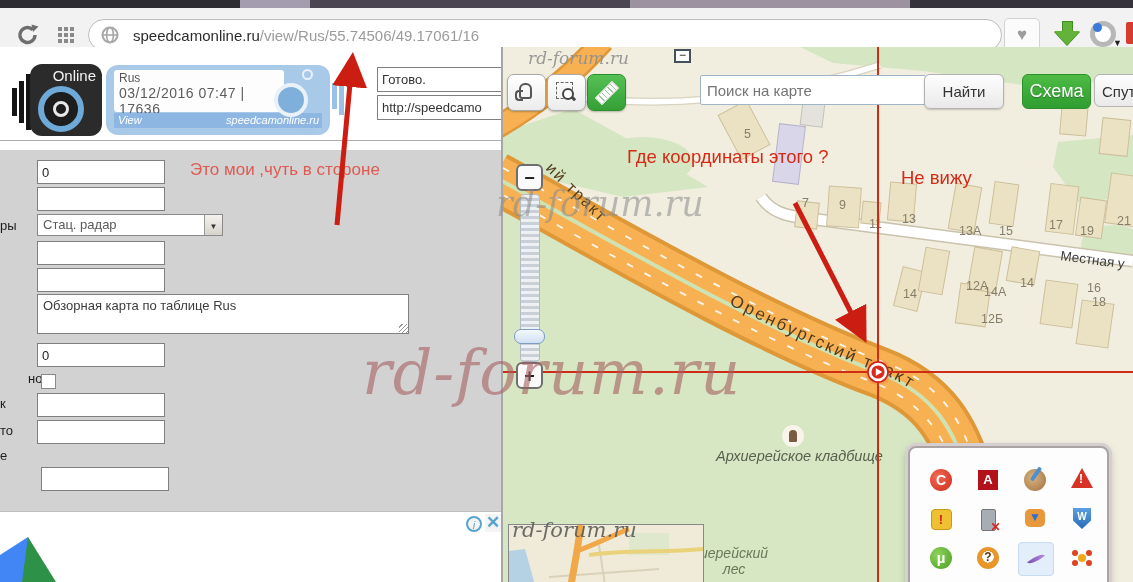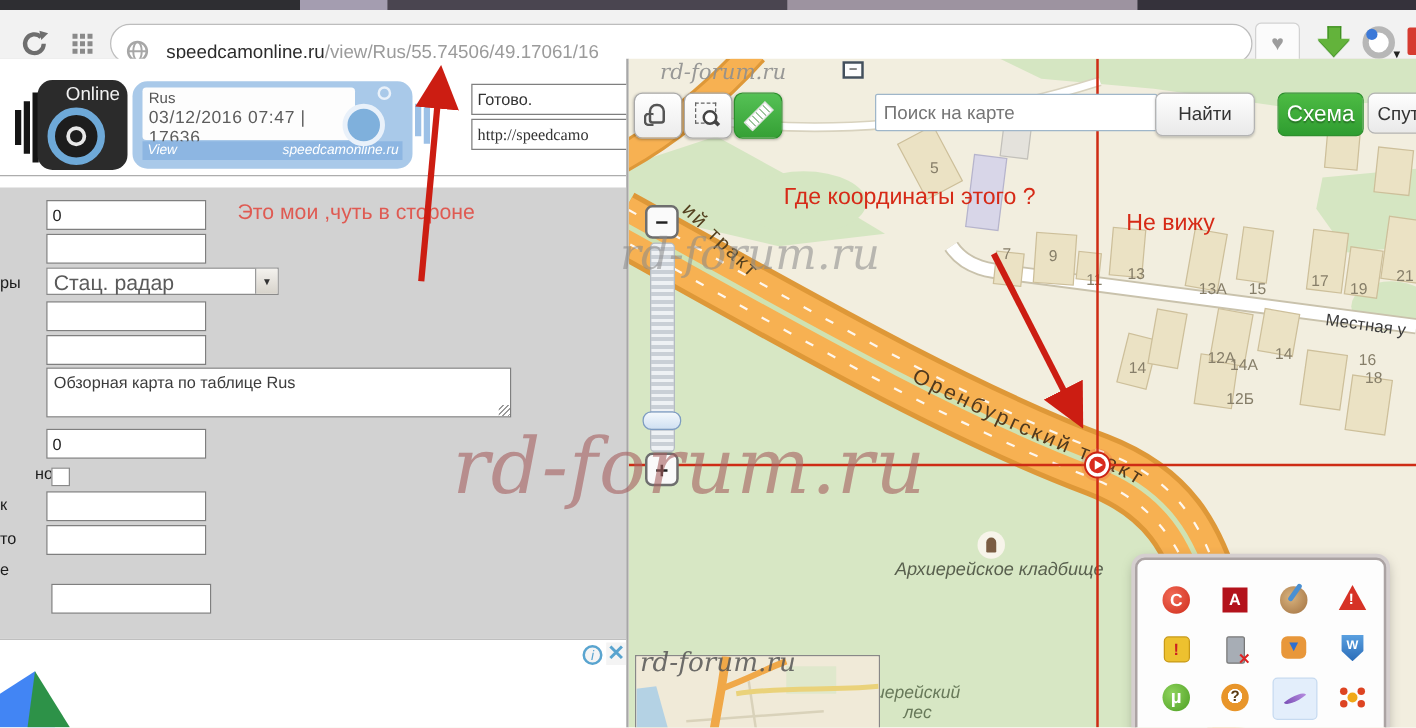--- a/index.html
+++ b/index.html
@@ -7,21 +7,21 @@
        font-family:"Liberation Sans",sans-serif;background:#fff;}
   .abs{position:absolute;}
 
   
   #tabstrip{left:0;top:0;width:1133px;height:8px;background:#8f8b97;}
   #tabstrip .seg{position:absolute;top:0;height:8px;}
   #toolbar{left:0;top:8px;width:1133px;height:39px;background:#f2f2f2;border-bottom:1px solid #cfcfcf;}
   #reload-ic{left:16px;top:15px;width:24px;height:24px;cursor:pointer;}
   #apps-ic{left:58px;top:19px;width:16px;height:16px;}
   .dot9{width:4px;height:4px;background:#8a8a8a;box-shadow:6px 0 #8a8a8a,12px 0 #8a8a8a,0 6px #8a8a8a,6px 6px #8a8a8a,12px 6px #8a8a8a,0 12px #8a8a8a,6px 12px #8a8a8a,12px 12px #8a8a8a;}
-  #urlbar{left:88px;top:11px;width:912px;height:30px;background:#fff;border:1px solid #bdbdbd;border-radius:16px;display:flex;align-items:flex-end;}
+  #urlbar{left:88px;top:11px;width:912px;height:30px;background:#fff;border:1px solid #bdbdbd;border-radius:16px;display:flex;align-items:center;}
   #urlbar .globe{margin-left:12px;}
   #urltext{margin-left:14px;font-size:15px;white-space:nowrap;overflow:hidden;}
   #urltext .dom{color:#2b2b2b;}
   #urltext .path{color:#9b9b9b;}
   #heart-btn{left:1004px;top:10px;width:34px;height:32px;background:#fbfbfb;border:1px solid #d2d2d2;border-radius:5px;text-align:center;}
   #heart-btn span{font-size:17px;color:#9c9c9c;line-height:32px;}
   #dl-ic{left:1054px;top:13px;width:26px;height:26px;}
   #dl-ic .stem{position:absolute;left:8px;top:0;width:9px;height:11px;background:#63b33b;border:1px solid #3f8f22;border-bottom:none;}
   #dl-ic .head{position:absolute;left:0;top:10px;width:0;height:0;border-left:13px solid transparent;border-right:13px solid transparent;border-top:14px solid #63b33b;filter:drop-shadow(0 1px 0 #3f8f22);}
   #asst-ic{left:1090px;top:13px;width:26px;height:26px;border-radius:50%;border:5px solid #b7b7b7;box-sizing:border-box;background:#fff;}
@@ -48,21 +48,21 @@
   #cam-dot{position:absolute;left:196px;top:4px;width:7px;height:7px;border:2px solid #e9f1fa;border-radius:50%;}
   .lbar{position:absolute;background:#9cc0e6;}
   .status-box{position:absolute;left:377px;width:120px;height:21px;background:#fff;border:1px solid #7f7f7f;font-size:13px;color:#333;padding:1px 4px;font-family:"Liberation Sans",sans-serif;}
   #sep-line{left:0;top:93px;width:501px;height:1px;background:#adadad;}
 
   
   #form-panel{left:0;top:103px;width:501px;height:391px;background:#d2d2d2;}
   .fin{position:absolute;left:37px;width:118px;height:20px;border:1px solid #7f7f7f;background:#fff;font-size:13px;color:#222;padding:1px 4px;font-family:"Liberation Sans",sans-serif;}
   .flabel{position:absolute;left:0;font-size:13px;color:#1c1c1c;}
   #dropdown{position:absolute;left:37px;top:64px;width:184px;height:20px;background:#fff;border:1px solid #8a8a8a;}
-  #dropdown .val{position:absolute;left:5px;top:2px;font-size:17px;color:#5a5a5a;}
+  #dropdown .val{position:absolute;left:5px;top:2px;font-size:13px;color:#5a5a5a;}
   #dropdown .arrowbtn{position:absolute;right:0;top:0;width:17px;height:20px;background:linear-gradient(#f4f2ee,#d7d3cb);border-left:1px solid #9a9a9a;text-align:center;}
   #dropdown .arrowbtn span{font-size:8px;color:#333;line-height:20px;}
   #descarea{position:absolute;left:37px;top:144px;width:372px;height:40px;border:1px solid #7f7f7f;background:#fff;font-size:13px;color:#3c3c3c;resize:none;padding:3px 5px;font-family:"Liberation Sans",sans-serif;box-sizing:border-box;}
   #resize-h{position:absolute;left:399px;top:174px;width:9px;height:9px;background:repeating-linear-gradient(135deg,transparent 0 2px,#9a9a9a 2px 3px);}
   #chk{position:absolute;left:37px;top:221px;width:15px;height:15px;appearance:none;-webkit-appearance:none;background:#fff;border:1px solid #8a8a8a;}
   #note-red{position:absolute;left:190px;top:10px;font-size:17px;color:#df5a52;}
 
   
   #ad-area{left:0;top:464px;width:501px;height:71px;background:#fff;border-top:1px solid #bfbfbf;}
   #ad-i{position:absolute;left:466px;top:4px;width:16px;height:16px;border:2px solid #59a4cf;border-radius:50%;color:#59a4cf;font-size:11px;text-align:center;line-height:15px;background:#f4f4f4;box-sizing:border-box;font-style:italic;}
@@ -191,21 +191,21 @@
     <div id="cam-strip">
       <span class="v">View</span>
       <span class="s">speedcamonline.ru</span>
     </div>
     <div id="cam-lens2"></div>
     <div id="cam-dot"></div>
   </div>
   <div class="lbar" style="left:332px;top:36px;width:5px;height:26px;"></div>
   <div class="lbar" style="left:339px;top:30px;width:5px;height:38px;"></div>
   <input class="status-box" style="top: 20px;" value="Готово.">
-  <input class="status-box" style="top: 48px; font-family: Liberation Serif, serif;" value="http://speedcamo">
+  <input class="status-box" style="top: 48px;" value="http://speedcamo">
   <div class="abs" id="sep-line"></div>
 
   <div class="abs" id="form-panel">
     <input class="fin" style="top: 10px;" value="0">
     <input class="fin" style="top: 37px;">
     <span class="flabel" style="top:68px;">ры</span>
     <div id="dropdown">
       <span class="val">Стац. радар</span>
       <div class="arrowbtn"><span>▼</span></div>
     </div>

